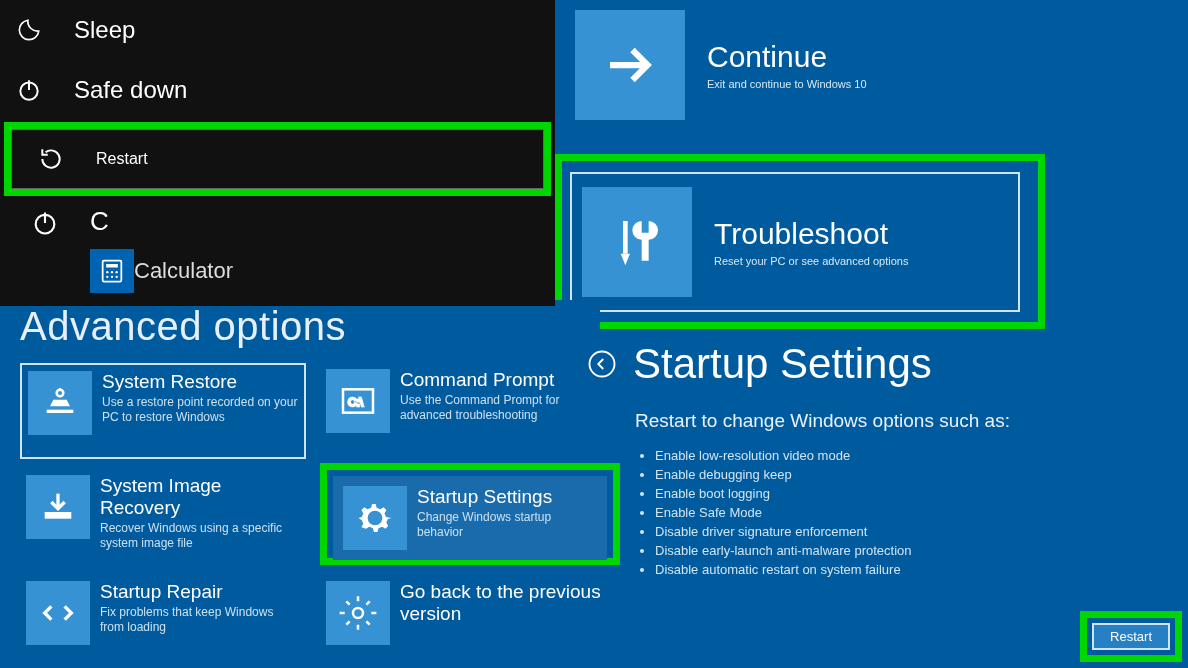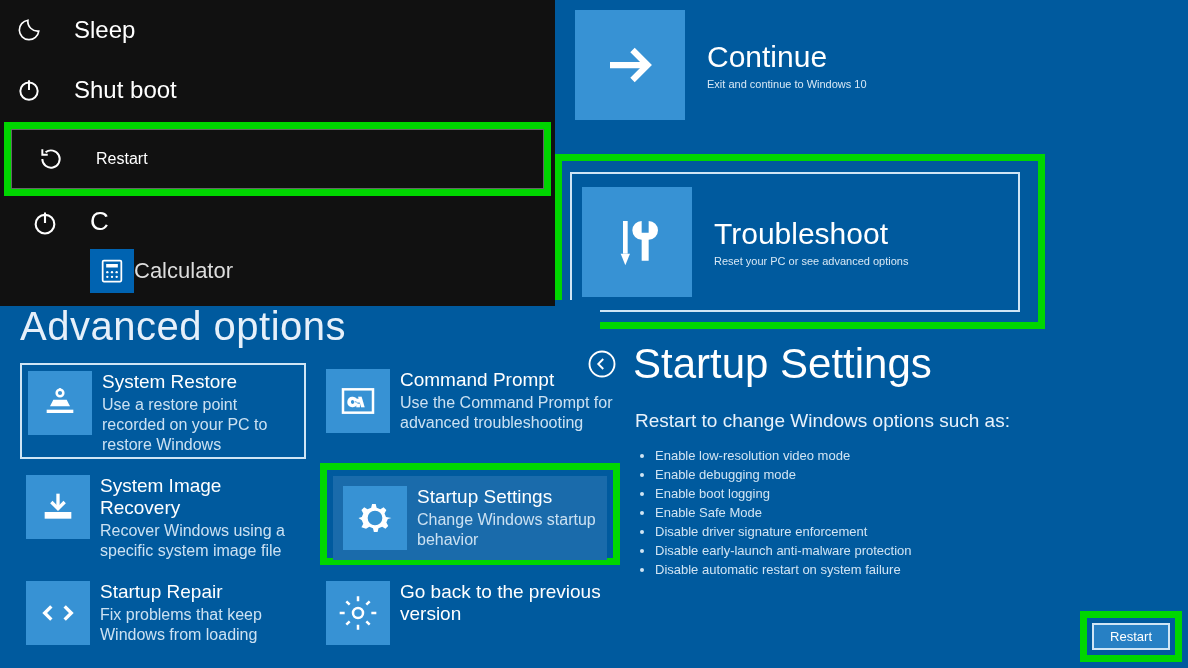--- a/index.html
+++ b/index.html
@@ -44,21 +44,21 @@
     .tile-troubleshoot { border: 2px solid #cfe5f5; width: 450px; height: 140px; padding: 10px; }
 
     
     .adv-panel { position: absolute; left: 0; top: 300px; width: 600px; height: 368px; background: #005a9e; padding-left: 20px; }
     .adv-title { font-size: 40px; font-weight: 300; color: #e6f0fa; padding: 4px 0 14px 0; letter-spacing: .5px; }
 
     .adv-grid { display: grid; grid-template-columns: 286px 300px; grid-auto-rows: 96px; gap: 10px 14px; }
     .adv-tile { display: flex; align-items: flex-start; gap: 10px; padding: 6px; }
     .adv-tile .sq { width: 64px; height: 64px; background: #3792d4; flex: none; display: flex; align-items: center; justify-content: center; }
     .adv-tile .txt h3 { font-size: 19px; font-weight: 300; line-height: 1.15; }
-    .adv-tile .txt p  { font-size: 16px; color: #cbe1f2; font-weight: 300; line-height: 1.25; margin-top: 2px; }
+    .adv-tile .txt p  { font-size: 12px; color: #cbe1f2; font-weight: 300; line-height: 1.25; margin-top: 2px; }
 
     .adv-tile.sel { border: 2px solid #cfe5f5; }
     .startup-wrap { padding: 6px; margin-top: -6px; }
     .startup-wrap .adv-tile { background: #1a6bab; padding: 10px; }
 
     
     .startup-page { position: absolute; left: 585px; top: 340px; width: 600px; }
     .sp-head { display: flex; align-items: center; gap: 14px; }
     .sp-head h1 { font-size: 42px; font-weight: 300; }
     .back-circle { width: 34px; height: 34px; display: flex; align-items: center; justify-content: center; }
@@ -83,21 +83,21 @@
     <span class="lbl">Sleep</span>
   </div>
 
   <div class="power-row">
     <span class="icon-slot">
       <svg viewBox="0 0 24 24" width="26" height="26" fill="none" stroke="#fff" stroke-width="1.8">
         <circle cx="12" cy="13" r="8"></circle>
           <line x1="12" y1="3" x2="12" y2="12"></line>
       </svg>
     </span>
-    <span class="lbl">Shut boot</span>
+    <span class="lbl">Safe down</span>
   </div>
 
   <div class="highlight-green restart-row-wrap">
     <div class="restart-row">
       <span class="icon-slot">
         <svg viewBox="0 0 24 24" width="26" height="26" fill="none" stroke="#fff" stroke-width="1.8">
           <path d="M4 12a8 8 0 1 0 3-6.2"></path>
             <polyline points="4 3 4 8 9 8"></polyline>
         </svg>
       </span>
@@ -260,21 +260,21 @@
       <svg viewBox="0 0 24 24" width="30" height="30" fill="none" stroke="#fff" stroke-width="1.5">
         <circle cx="12" cy="12" r="10"></circle>
           <polyline points="13 8 9 12 13 16"></polyline>
       </svg>
     </span>
     <h1>Startup Settings</h1>
   </div>
   <div class="sp-sub">Restart to change Windows options such as:</div>
   <ul class="sp-list">
     <li>Enable low-resolution video mode</li>
-    <li>Enable debugging mode</li>
+    <li>Enable debugging keep</li>
     <li>Enable boot logging</li>
     <li>Enable Safe Mode</li>
     <li>Disable driver signature enforcement</li>
     <li>Disable early-launch anti-malware protection</li>
     <li>Disable automatic restart on system failure</li>
   </ul>
 </div>
 
 <div class="highlight-green restart-btn-wrap">
   <button class="restart-btn">Restart</button>

